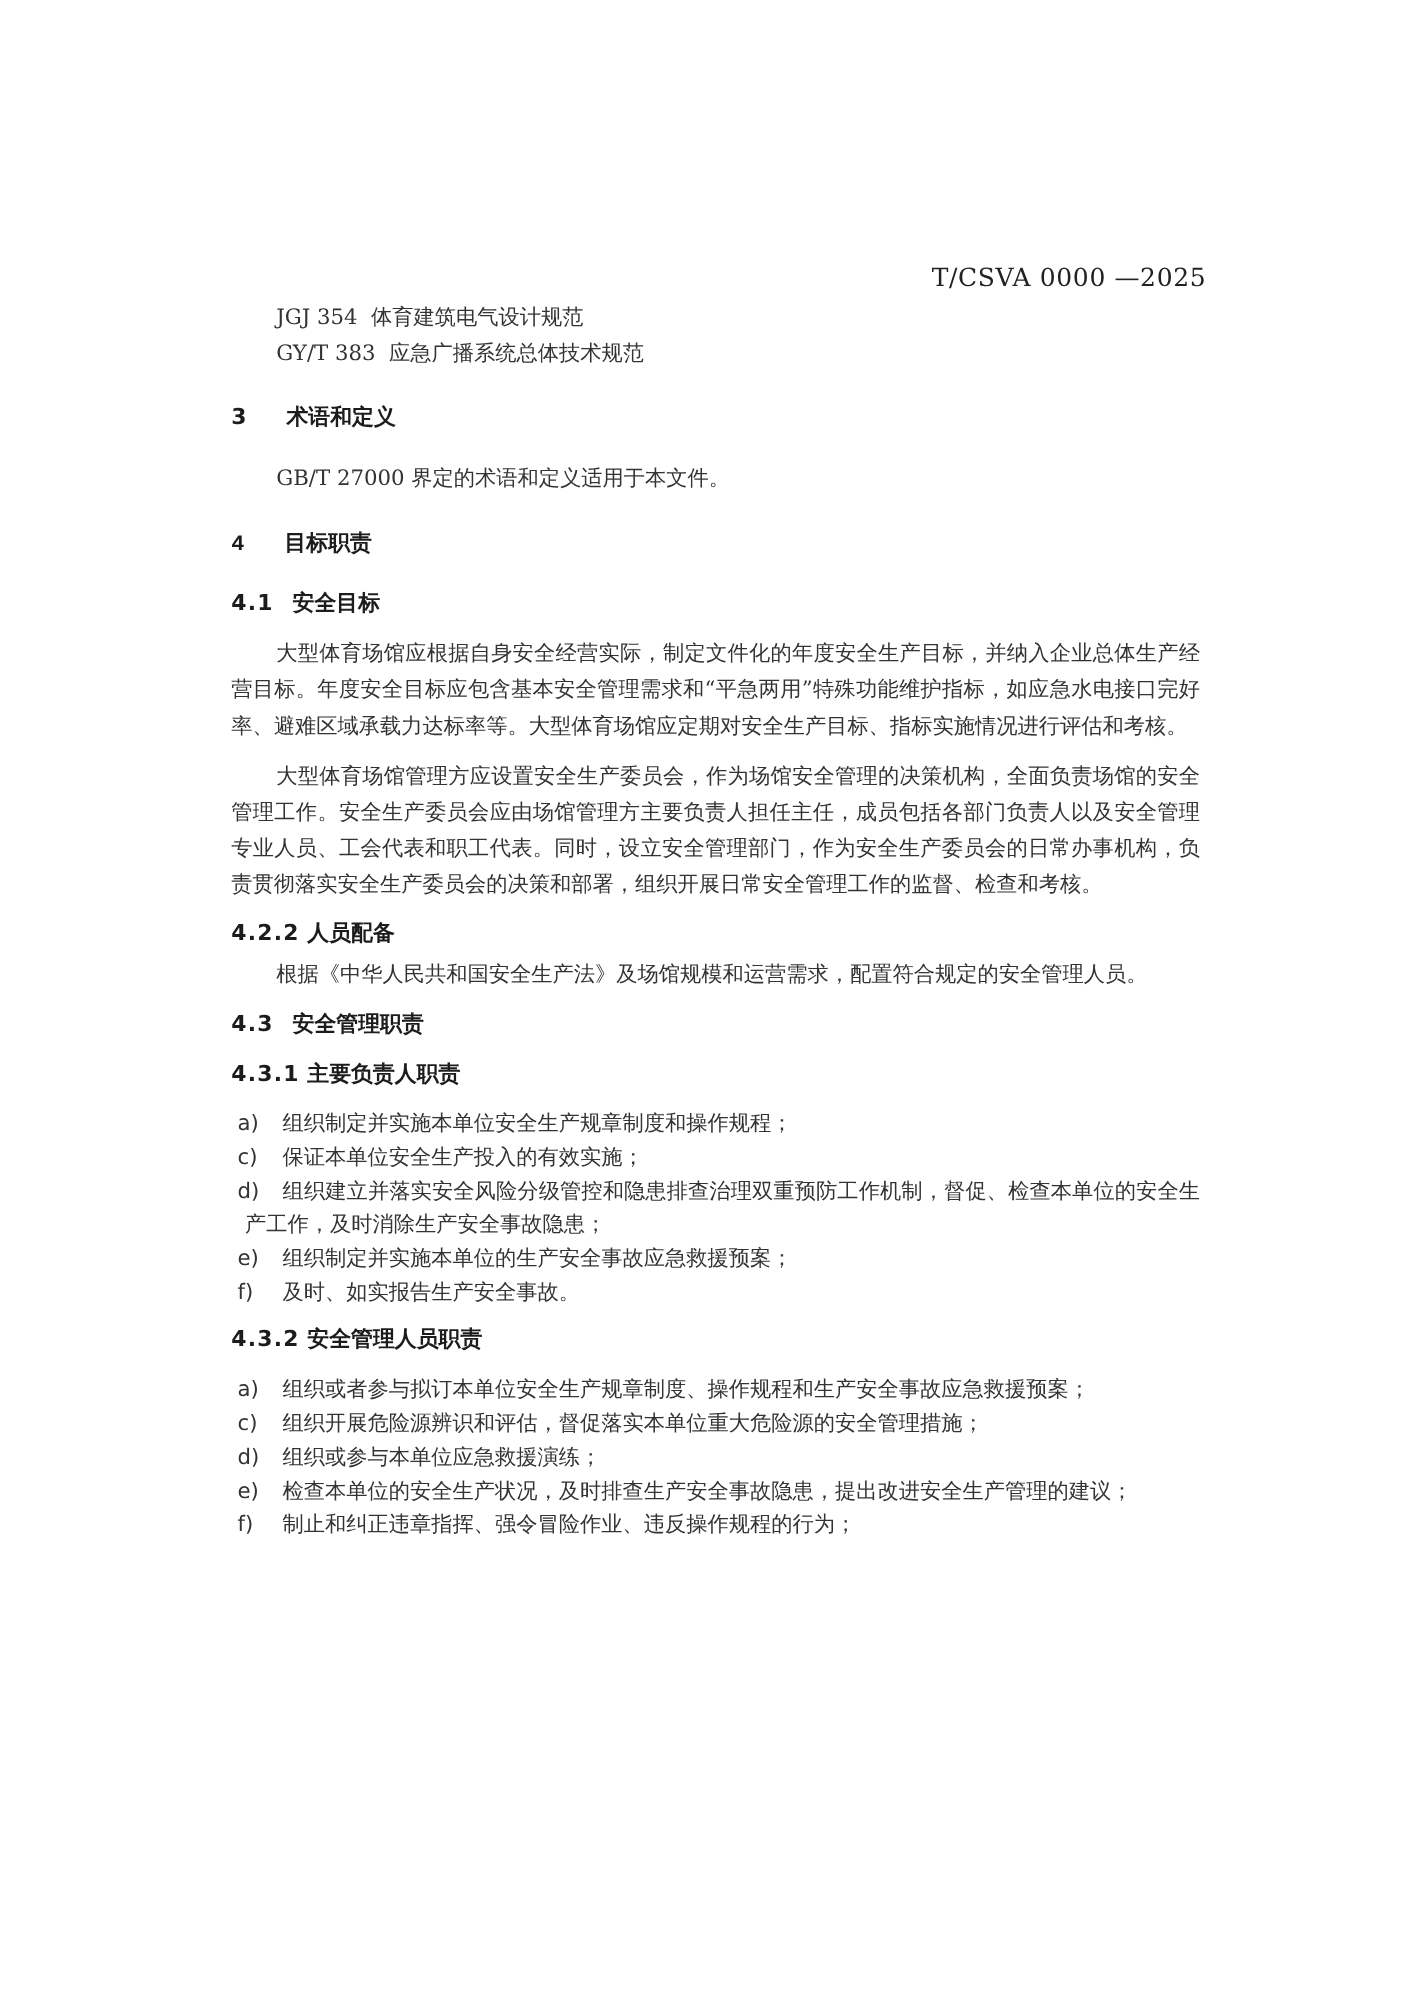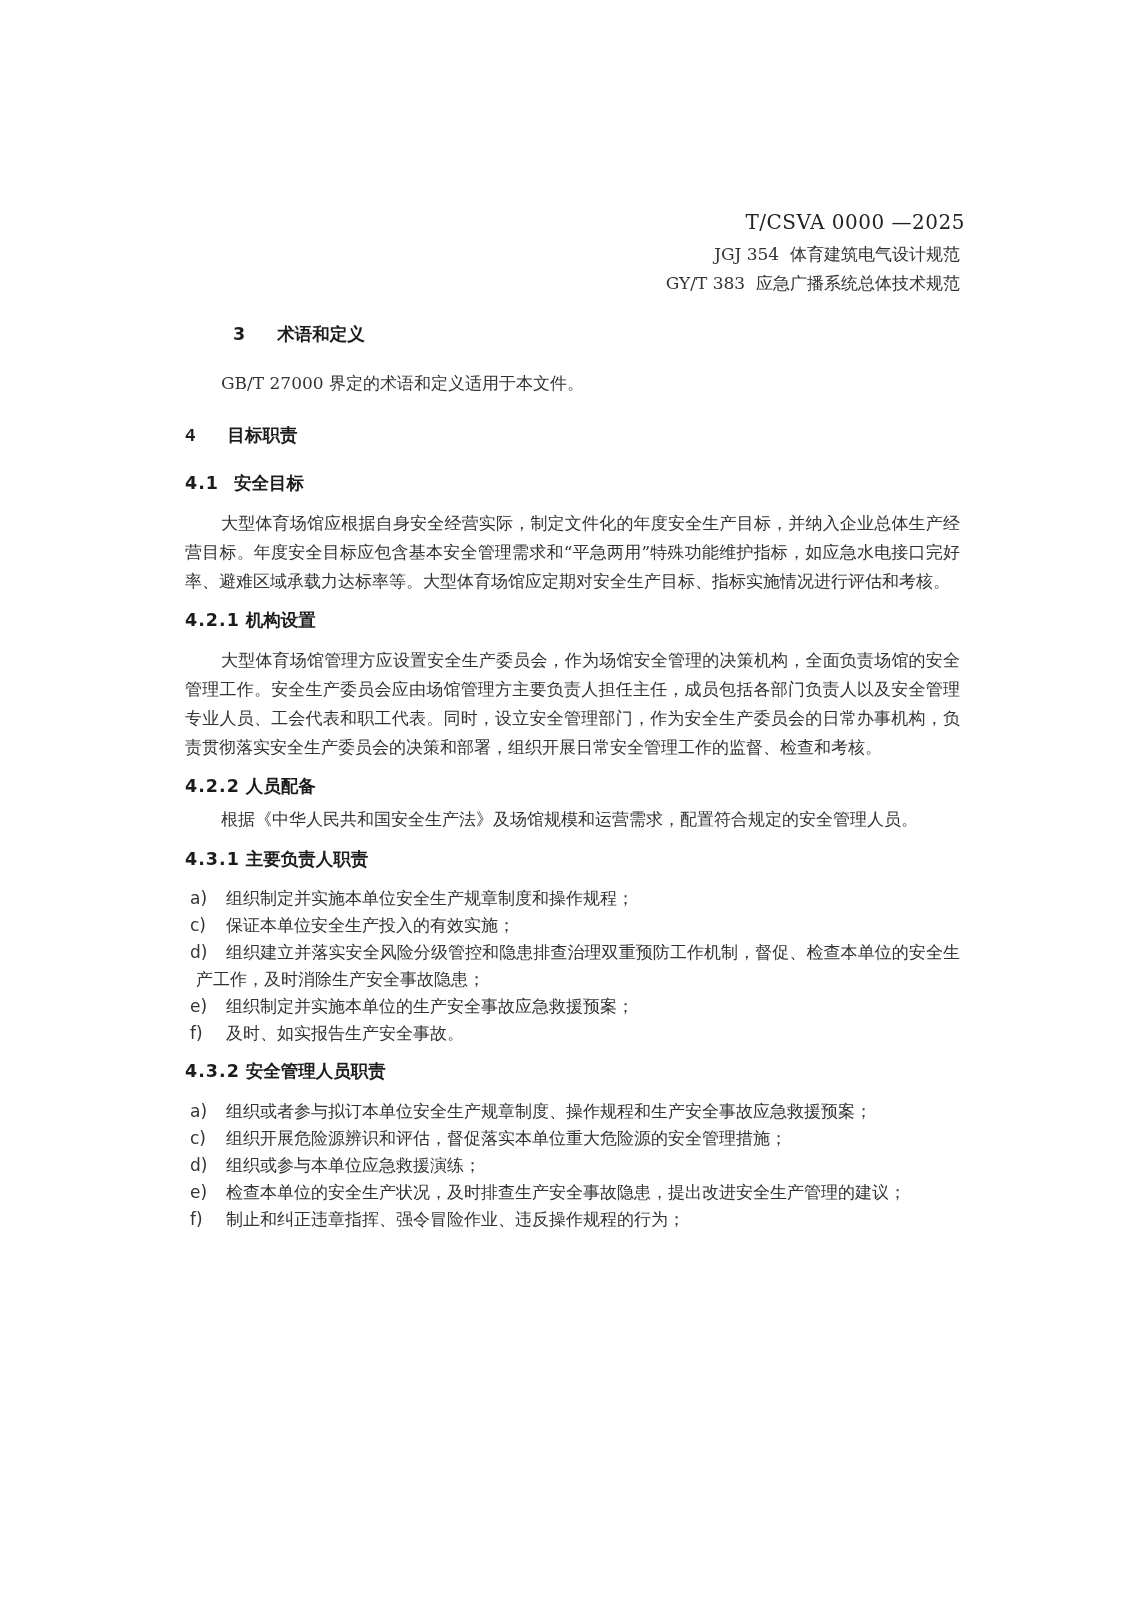--- a/index.html
+++ b/index.html
@@ -25,21 +25,21 @@
     position: absolute;
     left: 185px;
     top: 240px;
     width: 775px;
     font-family: "DejaVu Serif", "Liberation Serif", serif;
     font-size: 17px;
     line-height: 29px;
     color: #333333;
     text-align: justify;
   }
-  .ref { margin: 0; text-indent: 36px; white-space: pre-wrap; text-align: right; }
+  .ref { margin: 0; text-indent: 36px; white-space: pre-wrap; text-align: left; }
   .para { margin: 0; text-indent: 36px; }
   .heading {
     font-family: "DejaVu Sans", "Liberation Sans", sans-serif;
     font-size: 17.5px;
     font-weight: bold;
     color: #1c1c1c;
     line-height: 29px;
     margin: 0;
     text-align: left;
     white-space: nowrap;
@@ -58,21 +58,21 @@
     color: #333333;
   }
   .page-number {
     position: absolute;
     top: 1380px;
     left: 931px;
     font-family: "DejaVu Serif", "Liberation Serif", serif;
     font-size: 17px;
     color: #333333;
   }
-  .mt22 { margin-top: 22px; margin-left: 48px; }
+  .mt22 { margin-top: 22px; }
   .mt20 { margin-top: 20px; }
   .mt24 { margin-top: 24px; font-family: Liberation Mono, monospace; }
   .mt18 { margin-top: 18px; }
   .mt12 { margin-top: 12px; }
   .mt11 { margin-top: 11px; }
   .mt10 { margin-top: 10px; }
   .mt21 { margin-top: 21px; }
   .mt4  { margin-top: 4px; }
 </style>
 </head>
@@ -93,28 +93,28 @@
 
     <p class="para mt20">GB/T 27000 界定的术语和定义适用于本文件。</p>
 
     <h2 class="heading lv1 mt24"><span class="num">4</span><span>目标职责</span></h2>
 
     <h3 class="heading lv2 mt18"><span class="num">4.1</span><span>安全目标</span></h3>
 
     <p class="para mt11">大型体育场馆应根据自身安全经营实际，制定文件化的年度安全生产目标，并纳入企业总体生产经营目标。年度安全目标应包含基本安全管理需求和“平急两用”特殊功能维护指标，如应急水电接口完好率、避难区域承载力达标率等。大型体育场馆应定期对安全生产目标、指标实施情况进行评估和考核。</p>
 
 
-    <h4 class="heading lv3 mt10"><span class="num">4.2.1</span><span>机构设置</span></h4>
 
     <p class="para mt11">大型体育场馆管理方应设置安全生产委员会，作为场馆安全管理的决策机构，全面负责场馆的安全管理工作。安全生产委员会应由场馆管理方主要负责人担任主任，成员包括各部门负责人以及安全管理专业人员、工会代表和职工代表。同时，设立安全管理部门，作为安全生产委员会的日常办事机构，负责贯彻落实安全生产委员会的决策和部署，组织开展日常安全管理工作的监督、检查和考核。</p>
 
     <h4 class="heading lv3 mt10"><span class="num">4.2.2</span><span>人员配备</span></h4>
 
     <p class="para mt4">根据《中华人民共和国安全生产法》及场馆规模和运营需求，配置符合规定的安全管理人员。</p>
 
+    <h3 class="heading lv2 mt11"><span class="num">4.3</span><span>安全管理职责</span></h3>
 
     <h4 class="heading lv3 mt11"><span class="num">4.3.1</span><span>主要负责人职责</span></h4>
 
     <div class="list mt11">
       <div class="li"><span class="li-label">a)</span><span class="li-text">组织制定并实施本单位安全生产规章制度和操作规程；</span></div>
       <div class="li"><span class="li-label">c)</span><span class="li-text">保证本单位安全生产投入的有效实施；</span></div>
       <div class="li"><span class="li-label">d)</span><span class="li-text">组织建立并落实安全风险分级管控和隐患排查治理双重预防工作机制，督促、检查本单位的安全生产工作，及时消除生产安全事故隐患；</span></div>
       <div class="li"><span class="li-label">e)</span><span class="li-text">组织制定并实施本单位的生产安全事故应急救援预案；</span></div>
       <div class="li"><span class="li-label">f)</span><span class="li-text">及时、如实报告生产安全事故。</span></div>
     </div>

